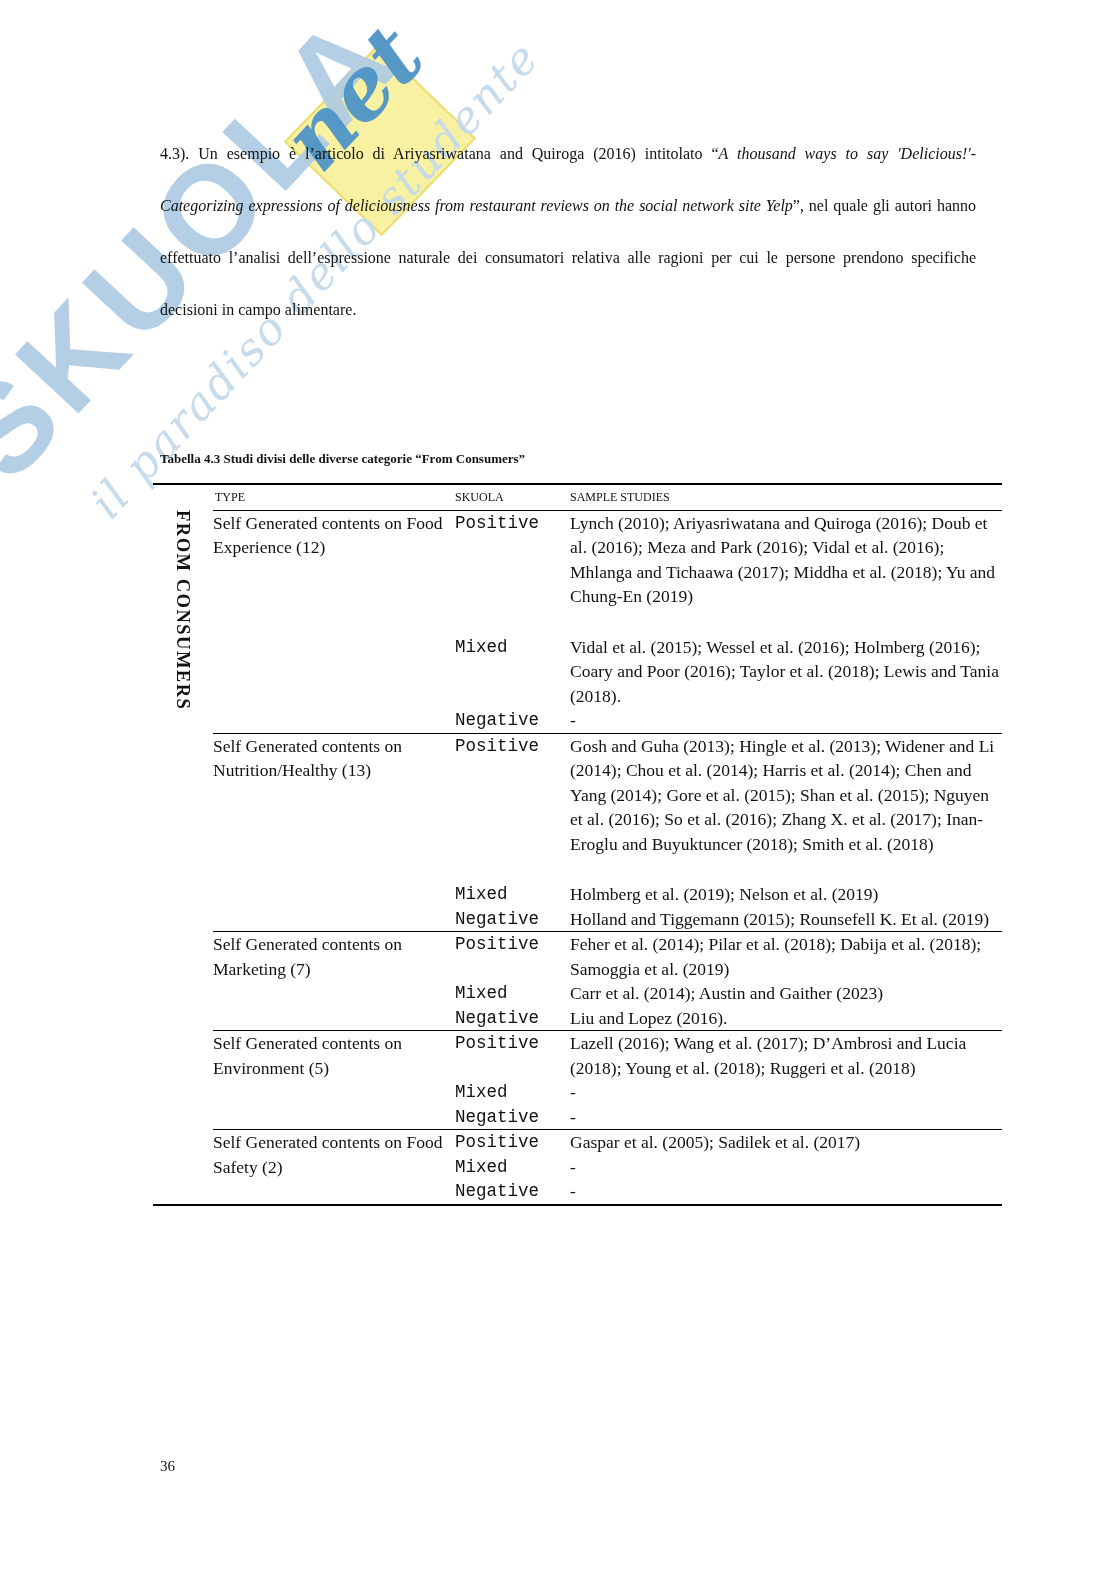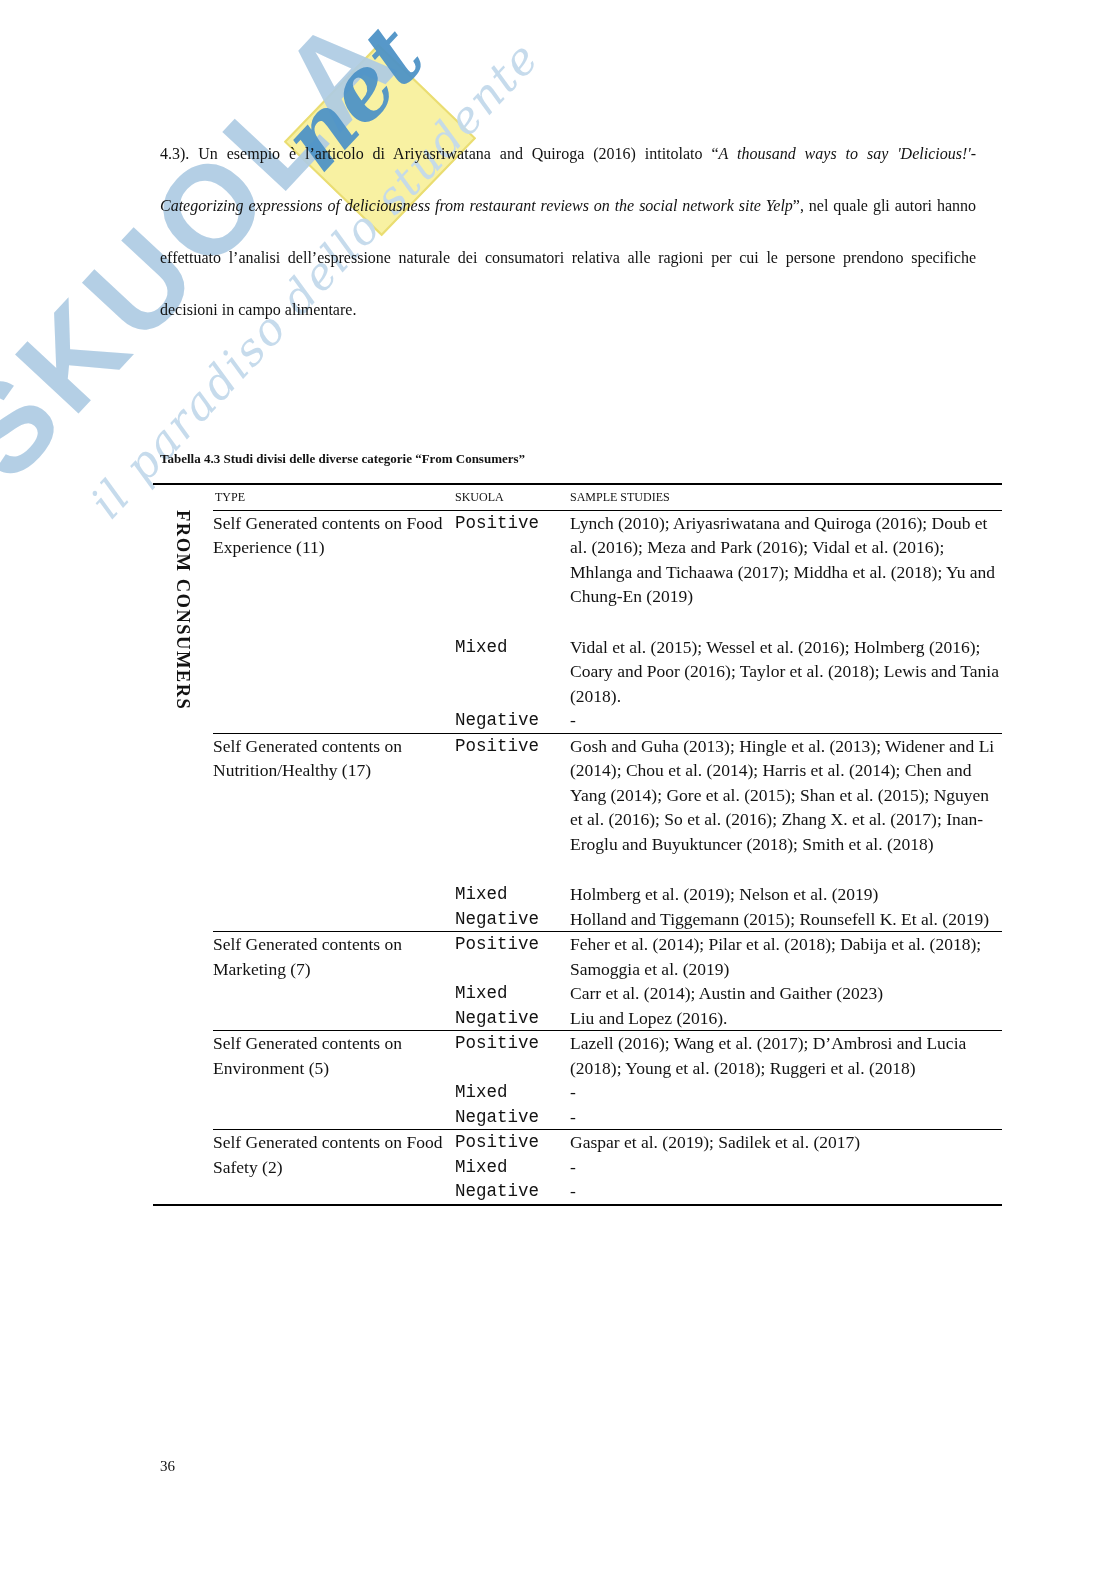--- a/index.html
+++ b/index.html
@@ -110,35 +110,35 @@
         <td class="corner"></td>
         <th class="col-h first">TYPE</th>
         <th class="col-h">SKUOLA</th>
         <th class="col-h">SAMPLE STUDIES</th>
       </tr>
 
       <tr>
         <td class="rowhead" rowspan="15">
               <div>FROM CONSUMERS</div>
             </td>
-        <td class="type" rowspan="3">Self Generated contents on Food Experience (11)</td>
+        <td class="type" rowspan="3">Self Generated contents on Food Experience (12)</td>
         <td class="impact">Positive</td>
         <td class="studies-cell">Lynch (2010); Ariyasriwatana and Quiroga (2016); Doub et al. (2016); Meza and Park (2016); Vidal et al. (2016); Mhlanga and Tichaawa (2017); Middha et al. (2018); Yu and Chung-En (2019)</td>
       </tr>
       <tr class="padded">
         <td class="impact">Mixed</td>
         <td class="studies-cell">Vidal et al. (2015); Wessel et al. (2016); Holmberg (2016); Coary and Poor (2016); Taylor et al. (2018); Lewis and Tania (2018).</td>
       </tr>
       <tr>
         <td class="impact">Negative</td>
         <td class="studies-cell">-</td>
       </tr>
 
       <tr class="gsep">
-        <td class="type" rowspan="3">Self Generated contents on Nutrition/Healthy (17)</td>
+        <td class="type" rowspan="3">Self Generated contents on Nutrition/Healthy (13)</td>
         <td class="impact">Positive</td>
         <td class="studies-cell">Gosh and Guha (2013); Hingle et al. (2013); Widener and Li (2014); Chou et al. (2014); Harris et al. (2014); Chen and Yang (2014); Gore et al. (2015); Shan et al. (2015); Nguyen et al. (2016); So et al. (2016); Zhang X. et al. (2017); Inan-Eroglu and Buyuktuncer (2018); Smith et al. (2018)</td>
       </tr>
       <tr class="padded">
         <td class="impact">Mixed</td>
         <td class="studies-cell">Holmberg et al. (2019); Nelson et al. (2019)</td>
       </tr>
       <tr>
         <td class="impact">Negative</td>
         <td class="studies-cell">Holland and Tiggemann (2015); Rounsefell K. Et al. (2019)</td>
@@ -168,21 +168,21 @@
         <td class="studies-cell">-</td>
       </tr>
       <tr>
         <td class="impact">Negative</td>
         <td class="studies-cell">-</td>
       </tr>
 
       <tr class="gsep">
         <td class="type" rowspan="3">Self Generated contents on Food Safety (2)</td>
         <td class="impact">Positive</td>
-        <td class="studies-cell">Gaspar et al. (2019); Sadilek et al. (2017)</td>
+        <td class="studies-cell">Gaspar et al. (2005); Sadilek et al. (2017)</td>
       </tr>
       <tr>
         <td class="impact">Mixed</td>
         <td class="studies-cell">-</td>
       </tr>
       <tr>
         <td class="impact">Negative</td>
         <td class="studies-cell">-</td>
       </tr>
     </tbody>

